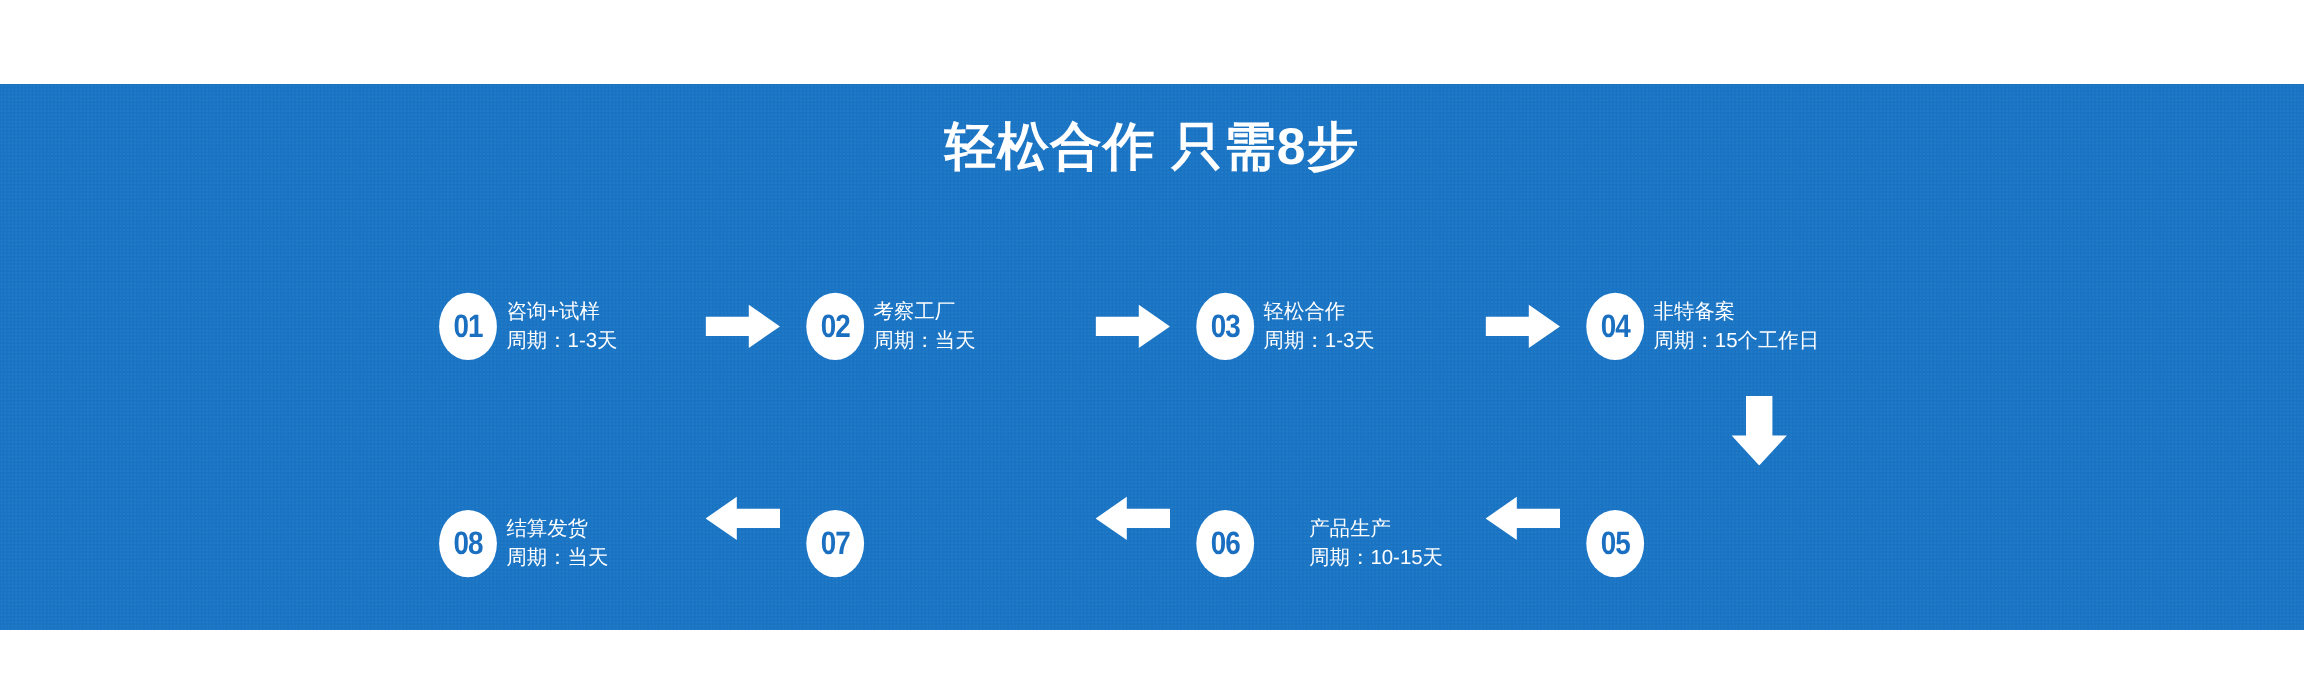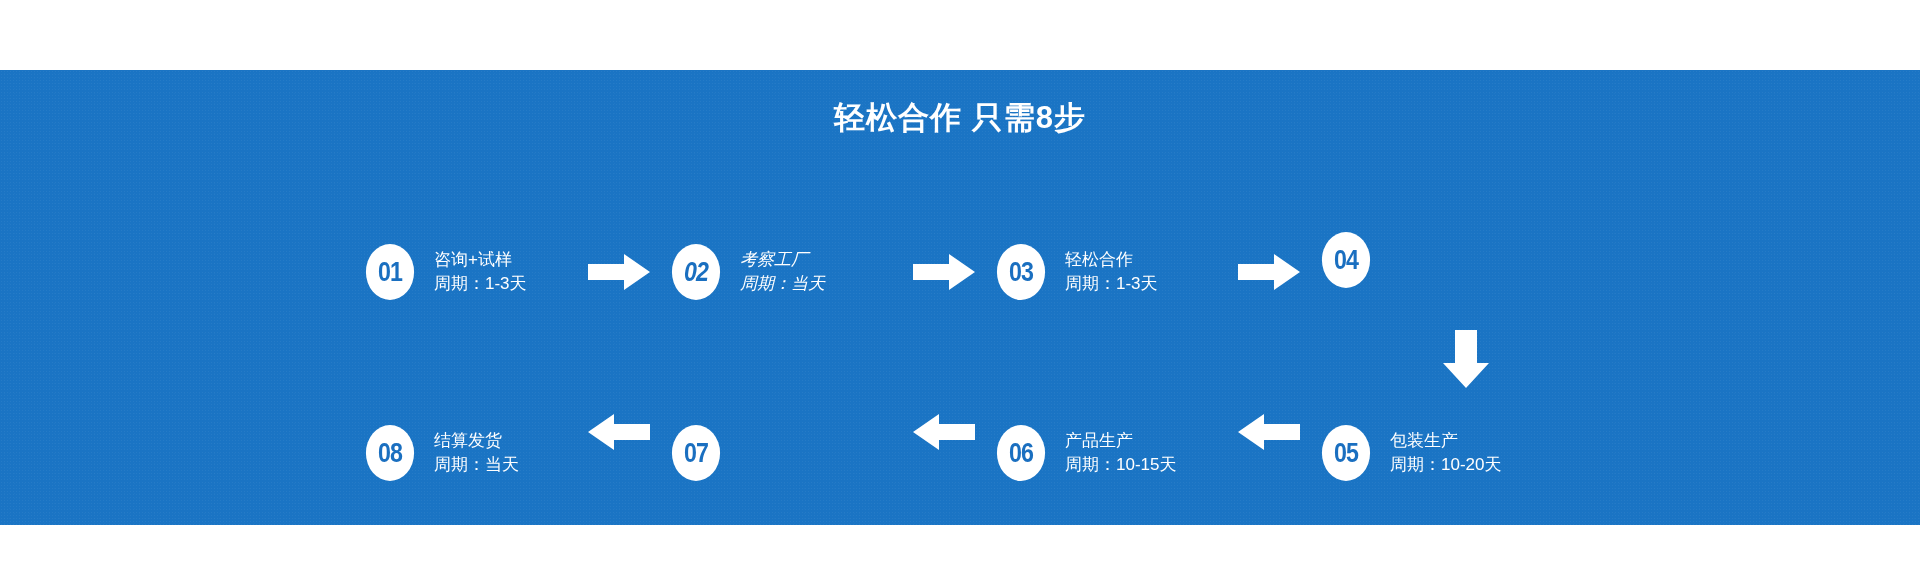--- a/index.html
+++ b/index.html
@@ -47,21 +47,21 @@
   }
 
   
   .headline {
     position: absolute;
     left: 0;
     top: 102px;
     width: 1920px;
     text-align: center;
     color: #ffffff;
-    font-size: 31px;
+    font-size: 43px;
     font-weight: bold;
     letter-spacing: 1px;
     line-height: 1;
     white-space: nowrap;
     z-index: 3;
   }
 
   
   .row {
     position: absolute;
@@ -97,44 +97,44 @@
     transform: scaleX(.86);
     flex: 0 0 auto;
   }
   .badge-wrap {
     width: 56px;
     height: 56px;
     flex: 0 0 auto;
   }
 
   .step-text {
-    margin-left: 16px;
+    margin-left: 4px;
     color: #ffffff;
     white-space: nowrap;
     line-height: 1.42;
   }
   .step-title { font-size: 17px; }
   .step-cycle { font-size: 17px; }
 
   
   .arrow {
     position: absolute;
     z-index: 3;
   }
   .arrow svg { display: block; }
 
   
   .s01 { left: 362px; }
-  .s02 { left: 668px; font-style: italic; }
+  .s02 { left: 668px; }
   .s03 { left: 993px; }
-  .s04 { left: 1318px; flex-direction: column; }
+  .s04 { left: 1318px; }
   
   .s08 { left: 362px; }
   .s07 { left: 668px; gap: 44px; }
-  .s06 { left: 993px; }
+  .s06 { left: 993px; gap: 38px; }
   .s05 { left: 1318px; justify-content: space-between; }
 
   .a1 { left: 588px;  top: 252px; }
   .a2 { left: 913px;  top: 252px; }
   .a3 { left: 1238px; top: 252px; }
   .a5 { left: 1238px; top: 412px; }
   .a6 { left: 913px;  top: 412px; }
   .a7 { left: 588px;  top: 412px; }
   .adown { left: 1438px; top: 330px; }
 </style>
@@ -176,20 +176,24 @@
       <div class="step-text">
         <div class="step-title">轻松合作</div>
         <div class="step-cycle">周期：1-3天</div>
       </div>
     </div>
 
     <div class="step s04">
       <div class="badge-wrap">
         <div class="badge">04</div>
       </div>
+      <div class="step-text">
+        <div class="step-title">非特备案</div>
+        <div class="step-cycle">周期：15个工作日</div>
+      </div>
     </div>
 
   </div>
 
   <div class="row row-2">
 
     <div class="step s08">
       <div class="badge-wrap">
         <div class="badge">08</div>
       </div>
@@ -211,24 +215,20 @@
       </div>
       <div class="step-text">
         <div class="step-title">产品生产</div>
         <div class="step-cycle">周期：10-15天</div>
       </div>
     </div>
 
     <div class="step s05">
       <div class="badge-wrap">
         <div class="badge">05</div>
-      </div>
-      <div class="step-text">
-        <div class="step-title">包装生产</div>
-        <div class="step-cycle">周期：10-20天</div>
       </div>
     </div>
 
   </div>
 
   <div class="arrow a1">
     <svg width="62" height="40" viewBox="0 0 62 40" aria-hidden="true">
       <polygon points="0,12 36,12 36,2 62,20 36,38 36,28 0,28" fill="#ffffff"></polygon>
     </svg>
   </div>

